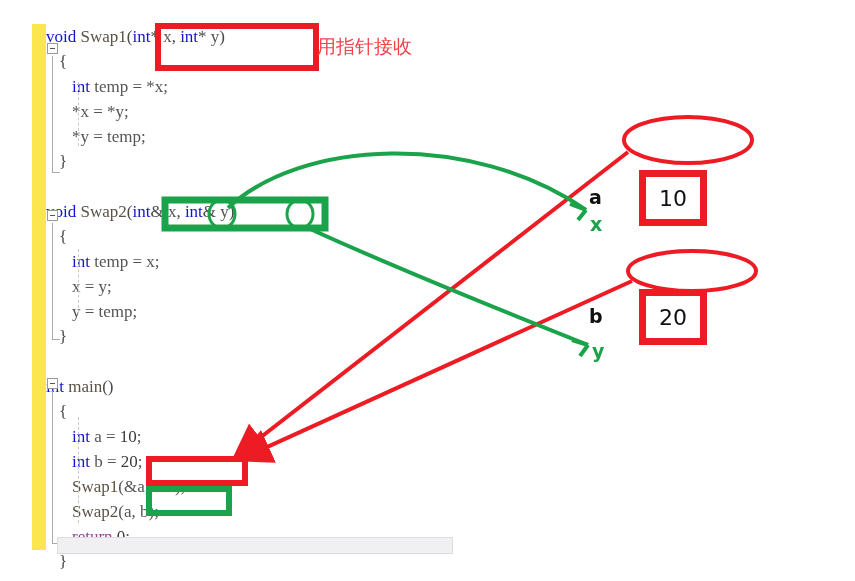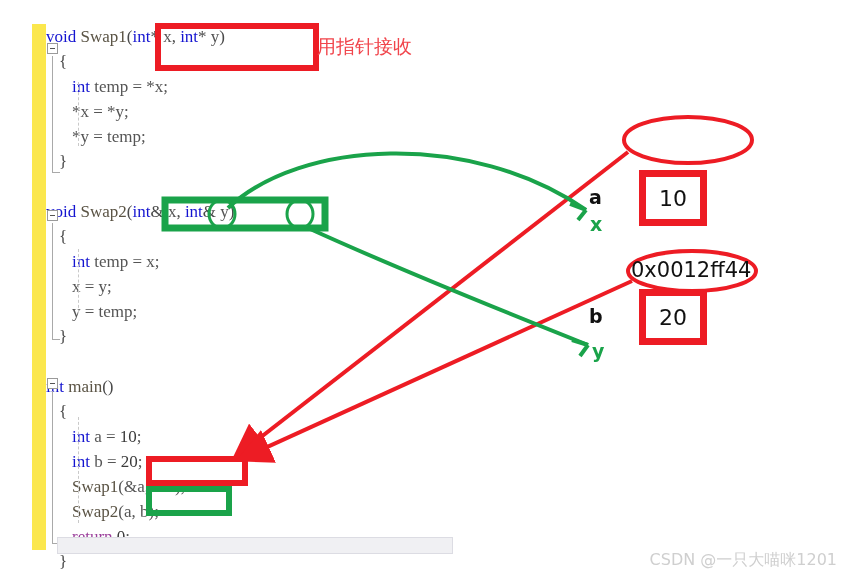--- a/index.html
+++ b/index.html
@@ -139,19 +139,17 @@
     <path d="M308,228 C400,270 500,310 588,345" fill="none" stroke="#1aa34a" stroke-width="4"></path>
     <path d="M588,345 L572,340 M588,345 L580,356" fill="none" stroke="#1aa34a" stroke-width="4"></path>
   </svg>
 
   <div class="note-cn" style="left:317px;top:34px;">用指针接收</div>
 
   <div class="vlabel" style="left:589px;top:186px;">a</div>
   <div class="vlabel green" style="left:590px;top:213px;">x</div>
   <div class="valbox" style="left:639px;top:170px;width:68px;height:56px;">10</div>
 
-  <div class="addr" style="left:631px;top:258px;">0x0012ff44</div>
   <div class="vlabel" style="left:589px;top:305px;">b</div>
   <div class="vlabel green" style="left:592px;top:340px;">y</div>
   <div class="valbox" style="left:639px;top:289px;width:68px;height:56px;">20</div>
 
-  <div class="watermark">CSDN @一只大喵咪1201</div>
 </div>
 
 </body></html>

